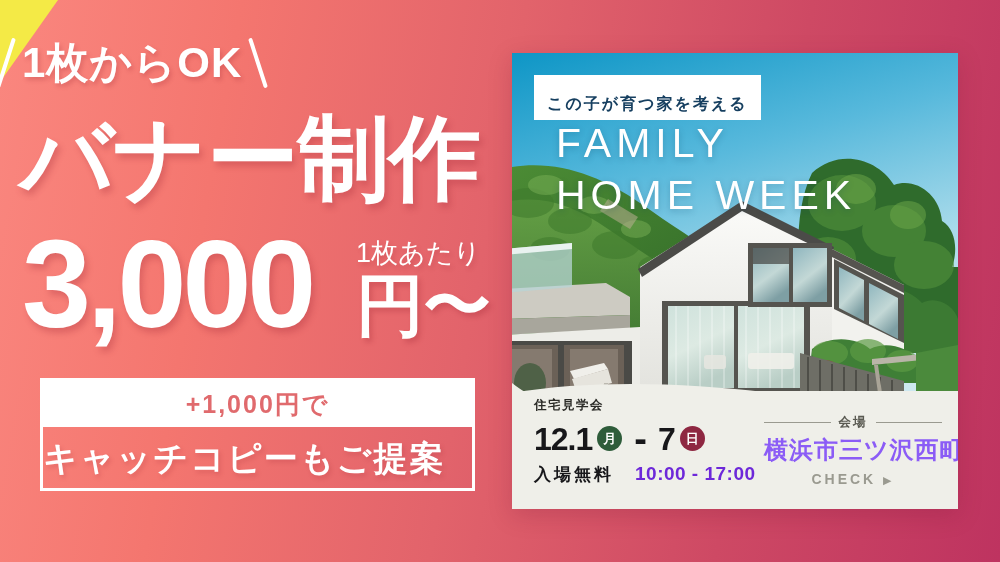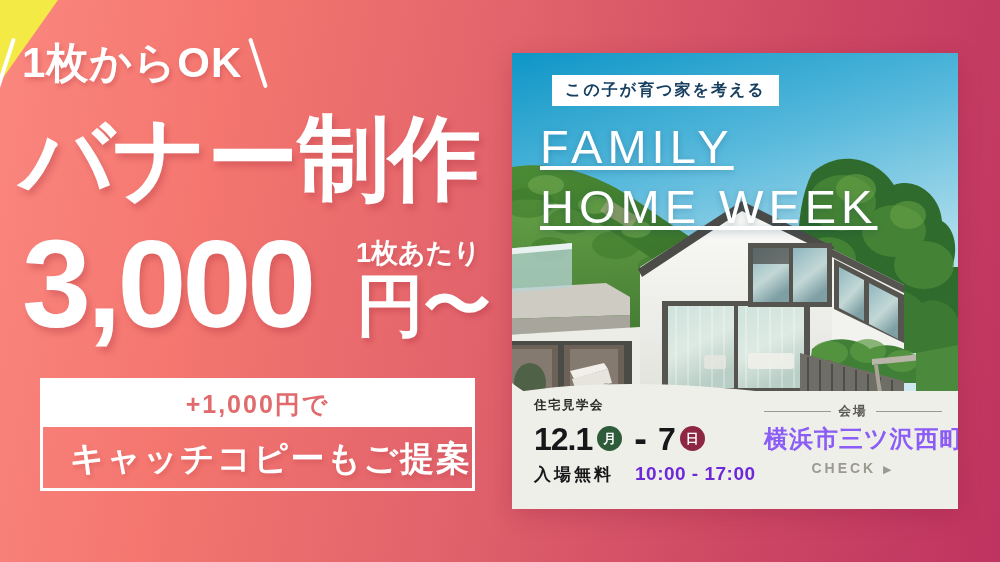--- a/index.html
+++ b/index.html
@@ -49,21 +49,21 @@
   .price-big{
     position:absolute;left:8px;top:0;
     color:#fff;font-weight:700;font-size:124px;line-height:1;
     letter-spacing:-4px;
     text-shadow:3px 5px 6px rgba(170,50,60,.33);
   }
   .price-side{
     position:absolute;right:4px;top:18px;width:140px;text-align:left;
   }
   .per-unit{
-    color:#fff;font-weight:700;font-size:27px;line-height:1;
+    color:#fff;font-weight:400;font-size:27px;line-height:1;
     text-shadow:2px 3px 4px rgba(170,50,60,.30);
     white-space:nowrap;display:block;
   }
   .yen{
     display:block;margin-top:4px;
     color:#fff;font-weight:700;font-size:68px;line-height:1;
     letter-spacing:-1px;
     text-shadow:3px 4px 5px rgba(170,50,60,.33);
     white-space:nowrap;
   }
@@ -72,52 +72,51 @@
     position:absolute;left:40px;top:378px;width:435px;height:113px;
     border:3px solid #ffffff;box-sizing:border-box;
   }
   .offer-top{
     height:46px;background:#ffffff;display:flex;align-items:center;justify-content:center;
   }
   .offer-top span{
     color:#E06A6D;font-weight:700;font-size:25px;letter-spacing:2px;line-height:1;
   }
   .offer-bottom{
-    height:61px;display:flex;align-items:center;justify-content:flex-end;
+    height:61px;display:flex;align-items:center;justify-content:flex-start;
   }
   .offer-bottom span{
     color:#ffffff;font-weight:700;font-size:34px;letter-spacing:2px;line-height:1;
     text-shadow:2px 3px 4px rgba(170,50,60,.25);
     white-space:nowrap;
   }
   
   .card{
     position:absolute;left:512px;top:53px;width:446px;height:456px;
     background:#EFEFE9;overflow:hidden;
     box-shadow:0 6px 22px rgba(120,20,50,.22);
   }
   .card-photo{
     position:absolute;left:0;top:0;width:446px;height:352px;overflow:hidden;
     background:linear-gradient(170deg,#169ECB 0%,#45B2D8 30%,#8DD0E6 62%,#BFE3EE 100%);
   }
   .card-photo svg{position:absolute;left:0;top:0;}
   .card-badge{
-    position:absolute;left:40px;top:22px;background:#fff;
-    padding:6px 13px 7px 13px;
+    position:absolute;left:22px;top:22px;background:#fff;
+    padding:20px 13px 7px 13px;
   }
   .card-badge span{
     color:#163F60;font-weight:700;font-size:16px;letter-spacing:2px;line-height:1;
     white-space:nowrap;
   }
   .card-title{
-    position:absolute;left:28px;top:64px;color:#fff;
-    font-weight:400;font-size:47px;line-height:1.28;letter-spacing:5px;
+    position:absolute;left:44px;top:64px;color:#fff;
+    font-weight:400;font-size:41px;line-height:1.28;letter-spacing:5px;
     text-shadow:0 2px 6px rgba(10,60,90,.25);
     white-space:pre-line;
-    text-decoration:underline;
   }
   .card-info{
     position:absolute;left:0;bottom:0;width:446px;height:118px;
     background:#EFEFE9;
   }
   .info-left{
     position:absolute;left:22px;top:8px;width:240px;
   }
   .info-label{
     color:#2C2C28;font-weight:700;font-size:12.5px;letter-spacing:1.5px;line-height:1;
@@ -145,21 +144,21 @@
   .free{
     color:#17171A;font-weight:700;font-size:17px;letter-spacing:3px;line-height:1;
   }
   .hours{
     color:#6d28d9;font-weight:700;font-size:19px;letter-spacing:.5px;line-height:1;
   }
   .info-right{
     position:absolute;right:16px;top:14px;width:178px;text-align:center;
   }
   .venue-head{
-    display:flex;align-items:center;justify-content:center;gap:8px;
+    display:flex;align-items:center;justify-content:center;gap:8px;margin-top:11px;
   }
   .venue-head .rule{
     flex:1;height:1px;background:#9A9A90;
   }
   .venue-head span{
     color:#5A5A52;font-weight:700;font-size:12.5px;letter-spacing:2px;line-height:1;
   }
   .venue-name{
     margin-top:9px;color:#8b5cf6;font-weight:700;font-size:24px;letter-spacing:1px;line-height:1;
     white-space:nowrap;

